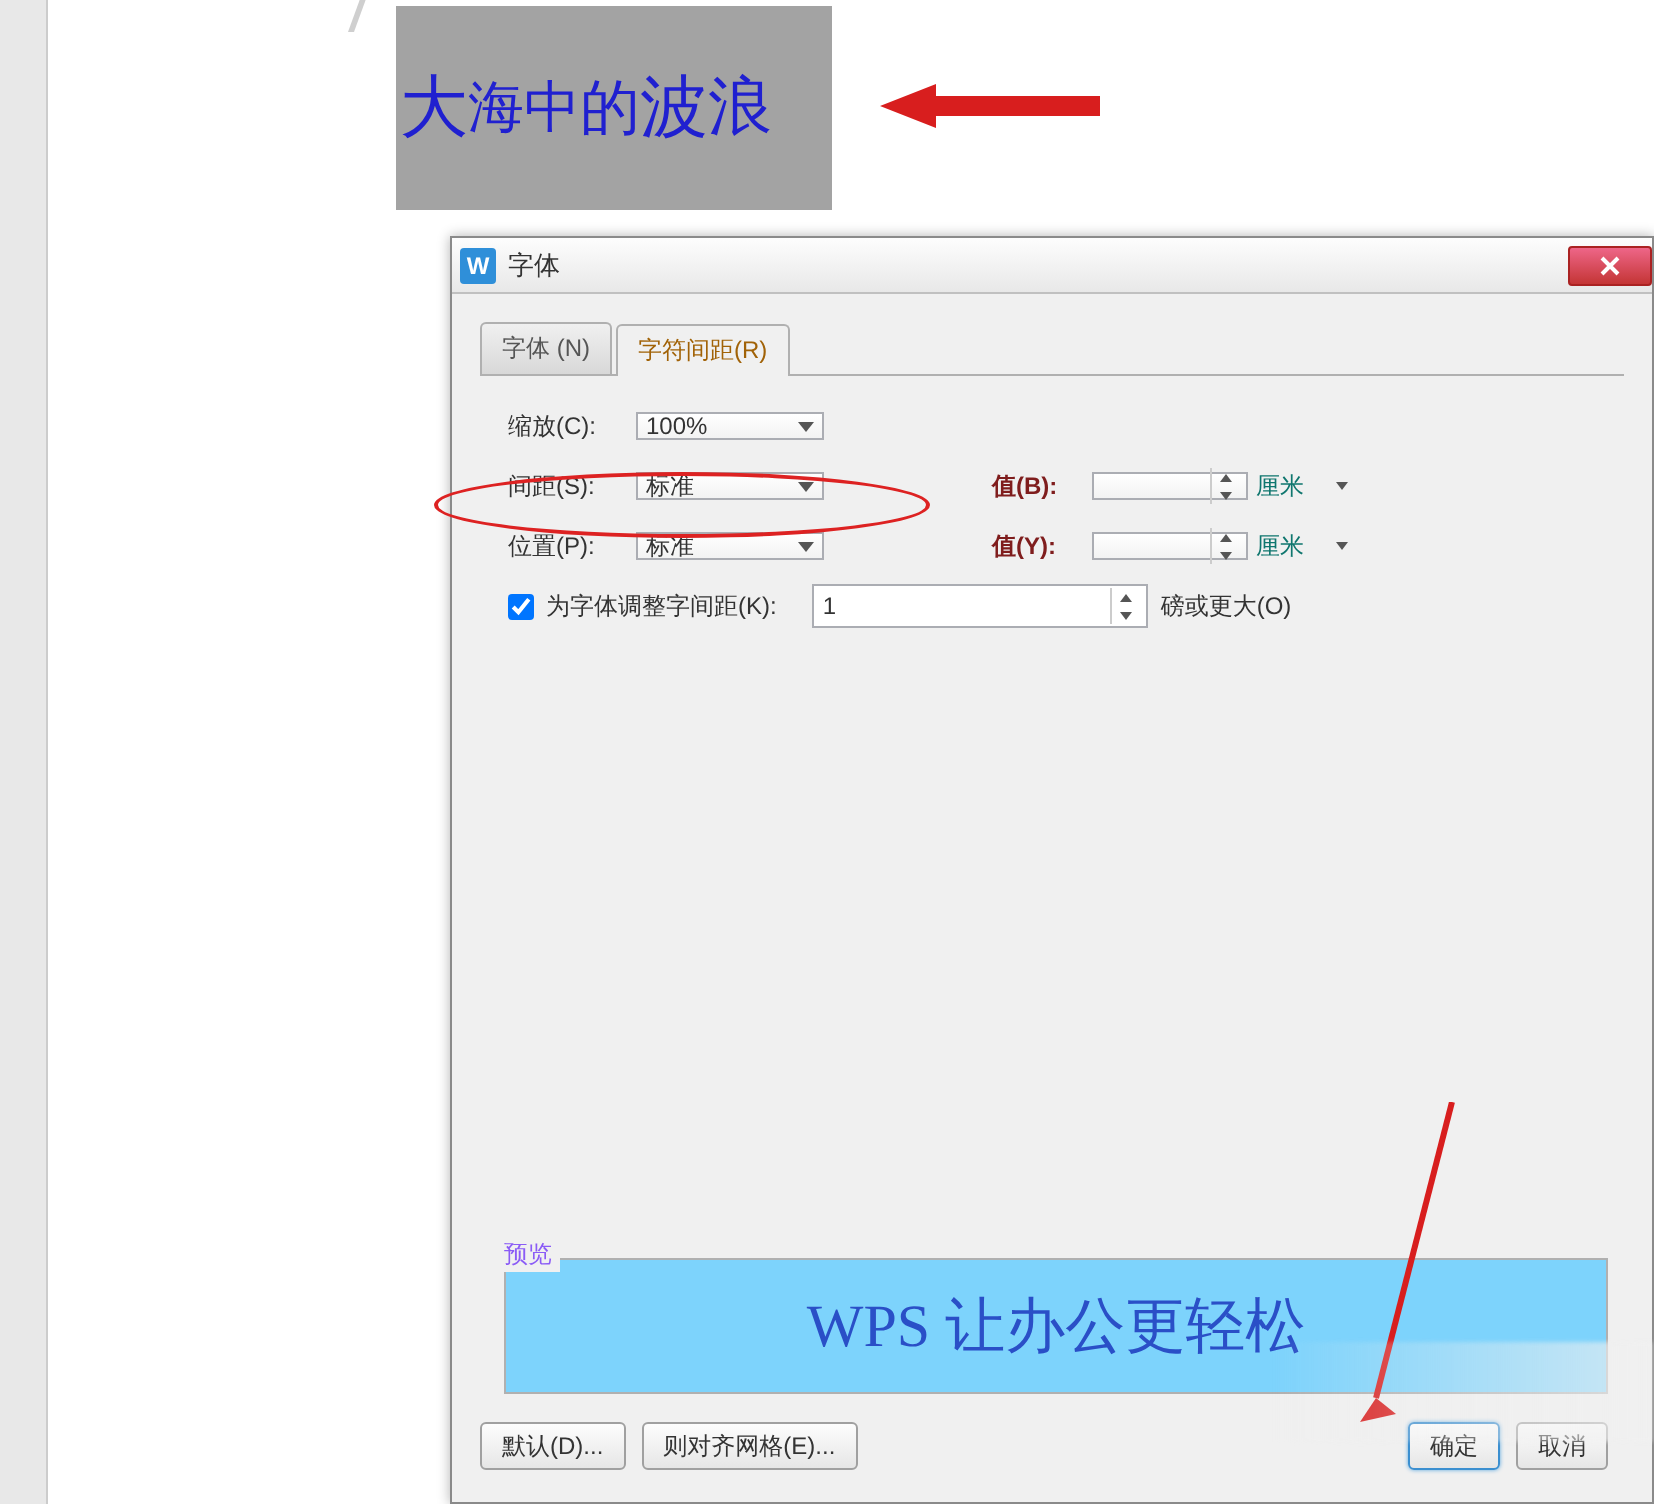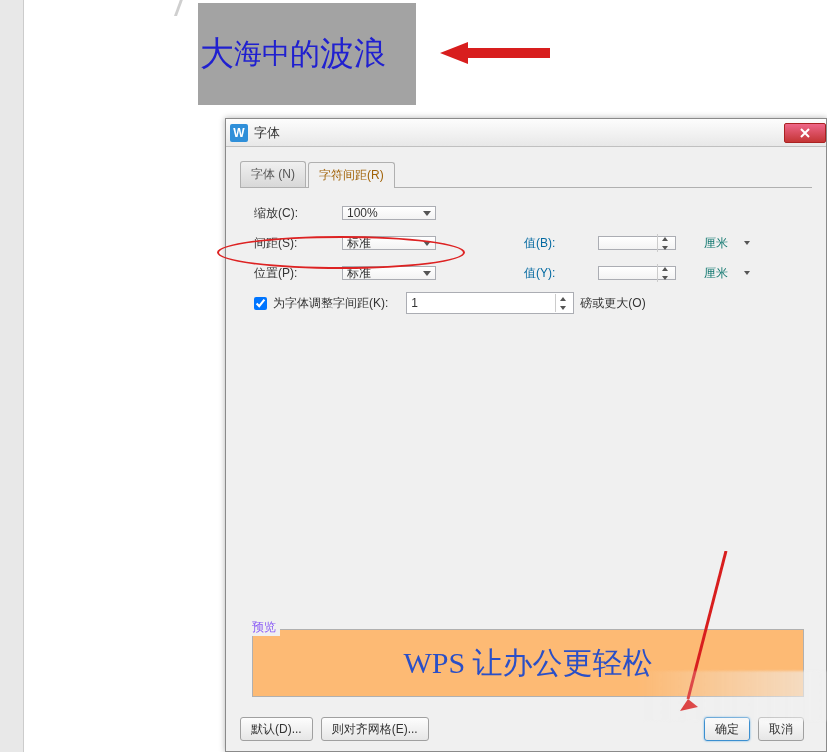--- a/index.html
+++ b/index.html
@@ -115,40 +115,39 @@
   color: #a16207;
   font-size: 12px;
 }
 .tab.inactive { background: linear-gradient(#f0f0f0,#d8d8d8); color: #555; text-align: right; }
 .tab.active { background: #f0f0f0; position: relative; top: 1px; }
 .form-row {
   display: flex;
   align-items: center;
   margin: 4px 0 4px 14px;
   height: 26px;
-  gap: 24px;
 }
 .form-label { width: 64px; color: #333; font-size: 12px; text-align: left; }
 .combo, .numbox {
   height: 14px;
   border: 1px solid #abadb3;
   background: linear-gradient(#fff,#f3f3f3);
   display: flex; align-items: center;
   padding: 0 4px;
   font-size: 12px;
   color: #333;
 }
 .combo { width: 94px; justify-content: space-between; }
 .combo .caret {
   width: 0; height: 0;
   border-left: 4px solid transparent;
   border-right: 4px solid transparent;
   border-top: 5px solid #555;
 }
-.val-label { margin-left: 64px; width: 50px; color: #0369a1; }
+.val-label { margin-left: 84px; width: 50px; color: #7f1d1d; font-weight: bold; }
 .numbox { width: 78px; justify-content: space-between; margin-right: 4px;}
 .spin {
   width: 14px; height: 18px;
   display: flex; flex-direction: column;
   border-left: 1px solid #ccc;
 }
 .spin div {
   flex: 1; display:flex; align-items:center; justify-content:center;
 }
 .spin .up::before {
@@ -188,29 +187,29 @@
 .preview-label {
   position: absolute;
   top: -10px; left: 4px;
   background: #f0f0f0; padding: 0 4px;
   font-size:12px; color:#8b5cf6;
 }
 .preview-box {
   border: 1px solid #b0b0b0;
   height: 68px;
   display:flex; align-items:center; justify-content:center;
-  background:#fdba74;
+  background:#7dd3fc;
   margin: 0 8px 0 8px;
 }
 .preview-text { color:#2a4fc7; font-size: 30px; font-family:"SimSun"; }
 .footer {
   position: absolute;
   left: 14px; right: 14px; bottom: 10px;
   height: 30px;
-  display: flex; align-items: flex-end;
+  display: flex; align-items: flex-start;
 }
 .btn {
   height: 24px;
   border: 1px solid #a0a0a0;
   background: linear-gradient(#fdfdfd,#e6e6e6);
   border-radius: 3px;
   padding: 0 10px;
   font-size: 12px; color:#333;
   display:flex; align-items:center;
   margin-right: 8px;

